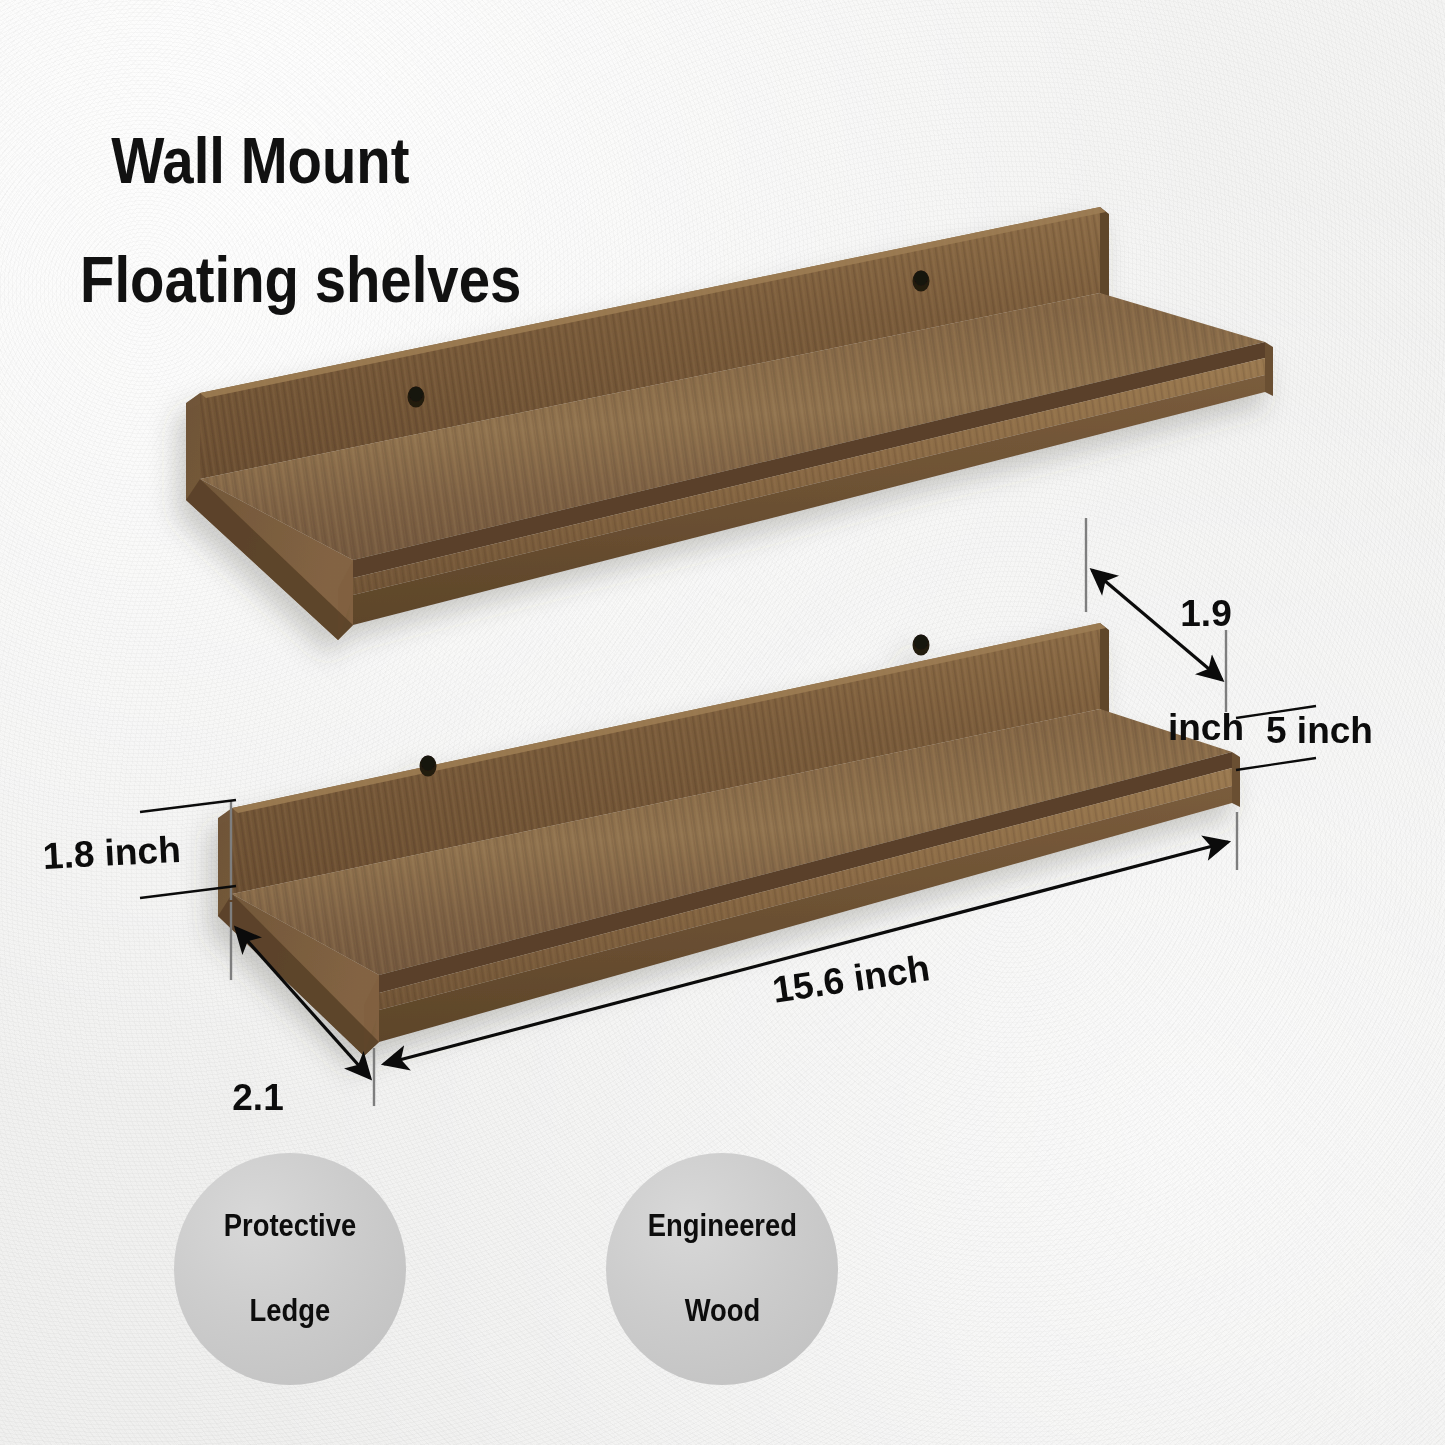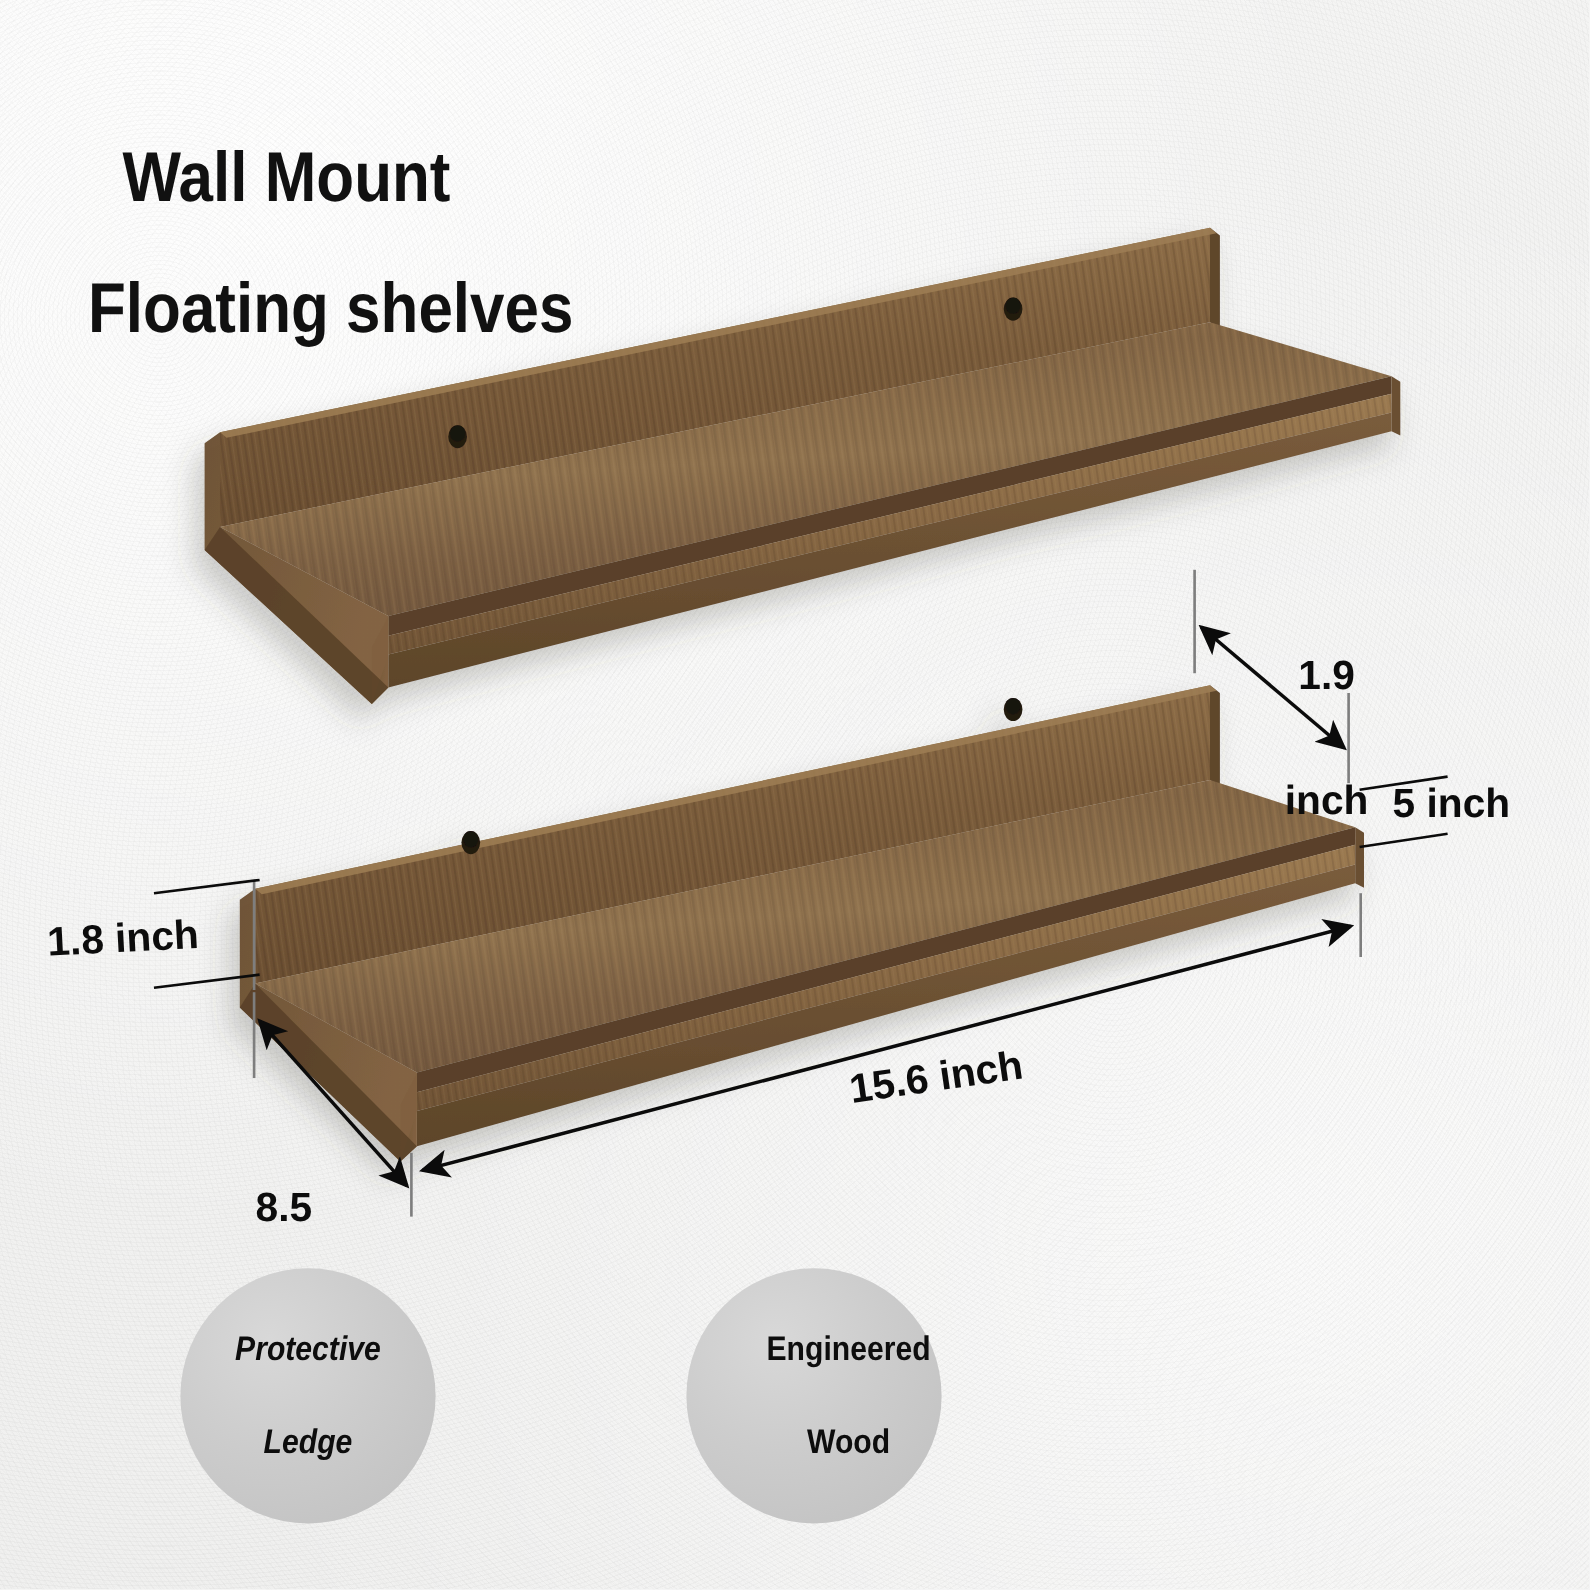--- a/index.html
+++ b/index.html
@@ -59,22 +59,22 @@
   
   .features{position:absolute;left:0;top:1135px;width:1445px;height:280px;z-index:7;}
   .feat{
     position:absolute;width:232px;height:232px;border-radius:50%;
     background:radial-gradient(circle at 35% 28%, #d8d8d8 0%, #cccccc 45%, #bfbfbf 100%);
     display:flex;align-items:center;justify-content:center;
     text-align:center;
     color:#0d0d0d;font-weight:700;font-size:31px;line-height:1.38;
   }
   .feat span{transform:scaleX(.94);display:block;}
-  #feat-0{left:164px;top:18px;font-style:italic;}
-  #feat-1{left:624px;top:18px;justify-content:flex-end;}
+  #feat-0{left:174px;top:18px;}
+  #feat-1{left:606px;top:18px;}
   #feat-2{left:1036px;top:18px;}
 </style>
 </head>
 <body>
 
 <div class="wall"></div>
 
 <div class="title">
   <span>Wall Mount</span>
   <span class="l2">Floating shelves</span>
@@ -235,21 +235,21 @@
 <div class="dim" id="dim-44">
   <div>1.9</div>
   <div>inch</div>
 </div>
 
 <div class="dim" id="dim-1">5 inch</div>
 
 <div class="dim" id="dim-18">1.8 inch</div>
 
 <div class="dim" id="dim-51">
-  <div>8.5</div>
+  <div>2.1</div>
   <div>inch</div>
 </div>
 
 <div class="dim" id="dim-156">15.6 inch</div>
 
 <div class="features">
   <div class="feat" id="feat-0">
     <span>
       <span>Protective</span><br>
       <span>Ledge</span>

